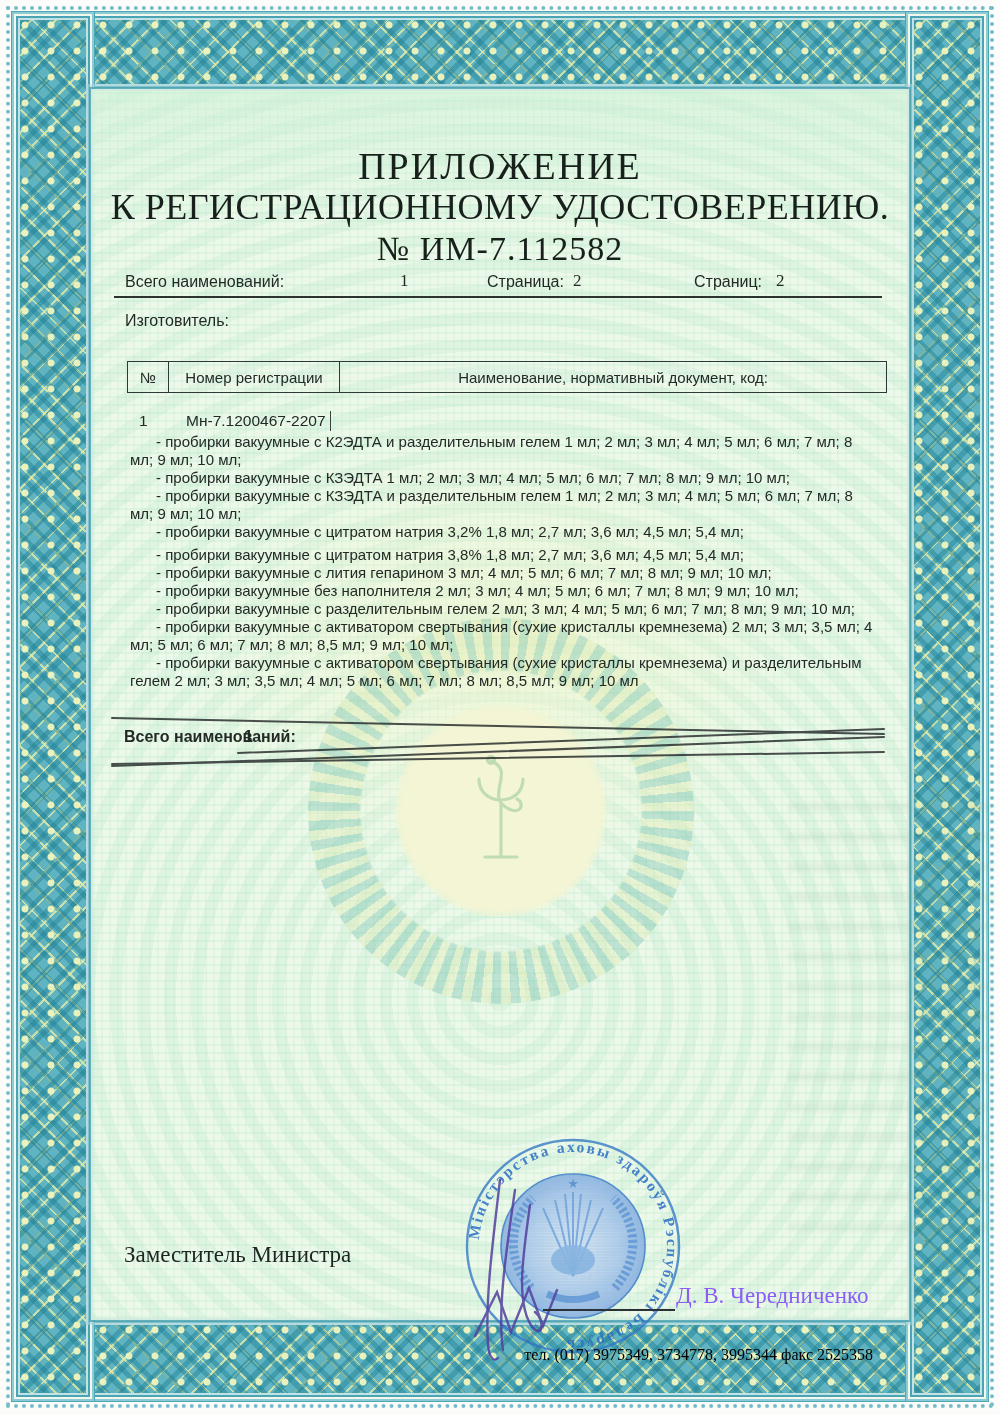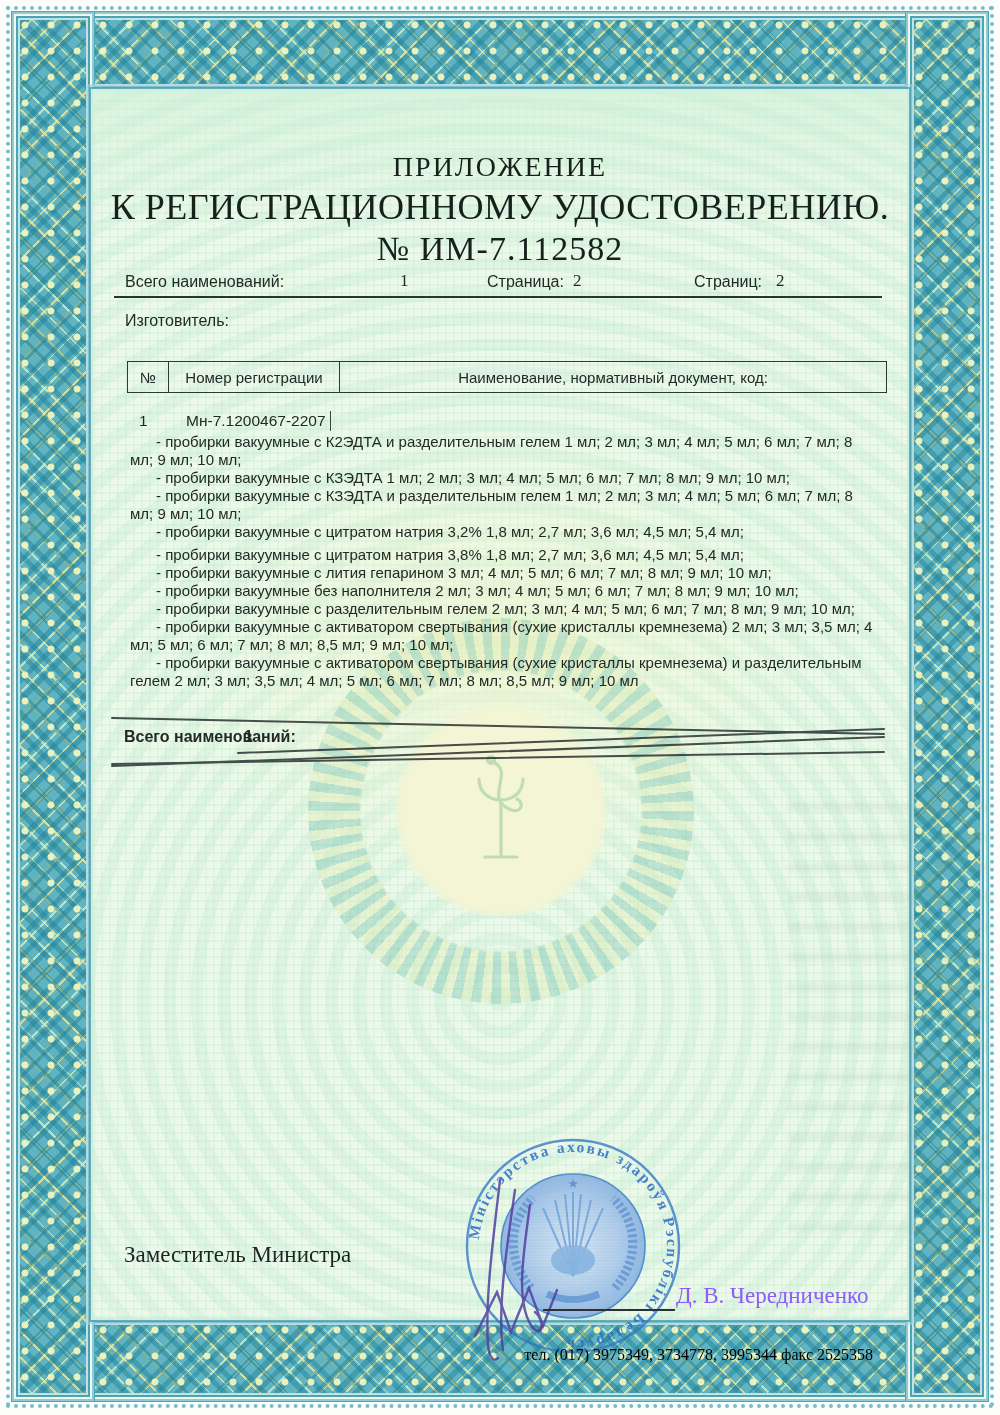--- a/index.html
+++ b/index.html
@@ -41,21 +41,21 @@
     background:repeating-conic-gradient(rgba(88,178,160,.30) 0deg 3deg, rgba(224,232,168,.32) 3deg 6deg);
     -webkit-mask:radial-gradient(circle, rgba(0,0,0,0) 0 51%, #000 52% 97%, rgba(0,0,0,0) 98%);
     mask:radial-gradient(circle, rgba(0,0,0,0) 0 51%, #000 52% 97%, rgba(0,0,0,0) 98%);
     filter:blur(.5px);box-shadow:0 0 0 14px rgba(150,210,190,.12);}
   .wm-core{position:absolute;left:395px;top:705px;width:212px;height:212px;border-radius:50%;
     background:radial-gradient(circle, #f3f5d4 0 66%, rgba(243,245,212,0) 74%);}
 
   
   .serif{font-family:"Liberation Serif",serif;}
   .title{left:95px;right:95px;top:146px;text-align:center;color:#17201b;line-height:41px;}
-  .title .t1{font-size:28px;letter-spacing:2px;}
+  .title .t1{font-size:38px;letter-spacing:2px;}
   .title .t2{font-size:36px;letter-spacing:.5px;}
   .title .t3{font-size:34px;letter-spacing:1px;}
   .lbl{font-size:16px;}
   .val{font-size:17px;font-family:"Liberation Serif",serif;}
   .rule1{left:114px;top:296px;width:768px;height:2px;background:#2b342f;}
   .manu-val{font-weight:bold;font-size:16.5px;}
 
   .thead{left:127px;top:361px;width:758px;height:30px;border:1.6px solid #2c3a34;display:flex;
          font-size:15px;align-items:stretch;background:rgba(255,255,255,.06);}
   .thead .c{display:flex;align-items:center;justify-content:center;}

